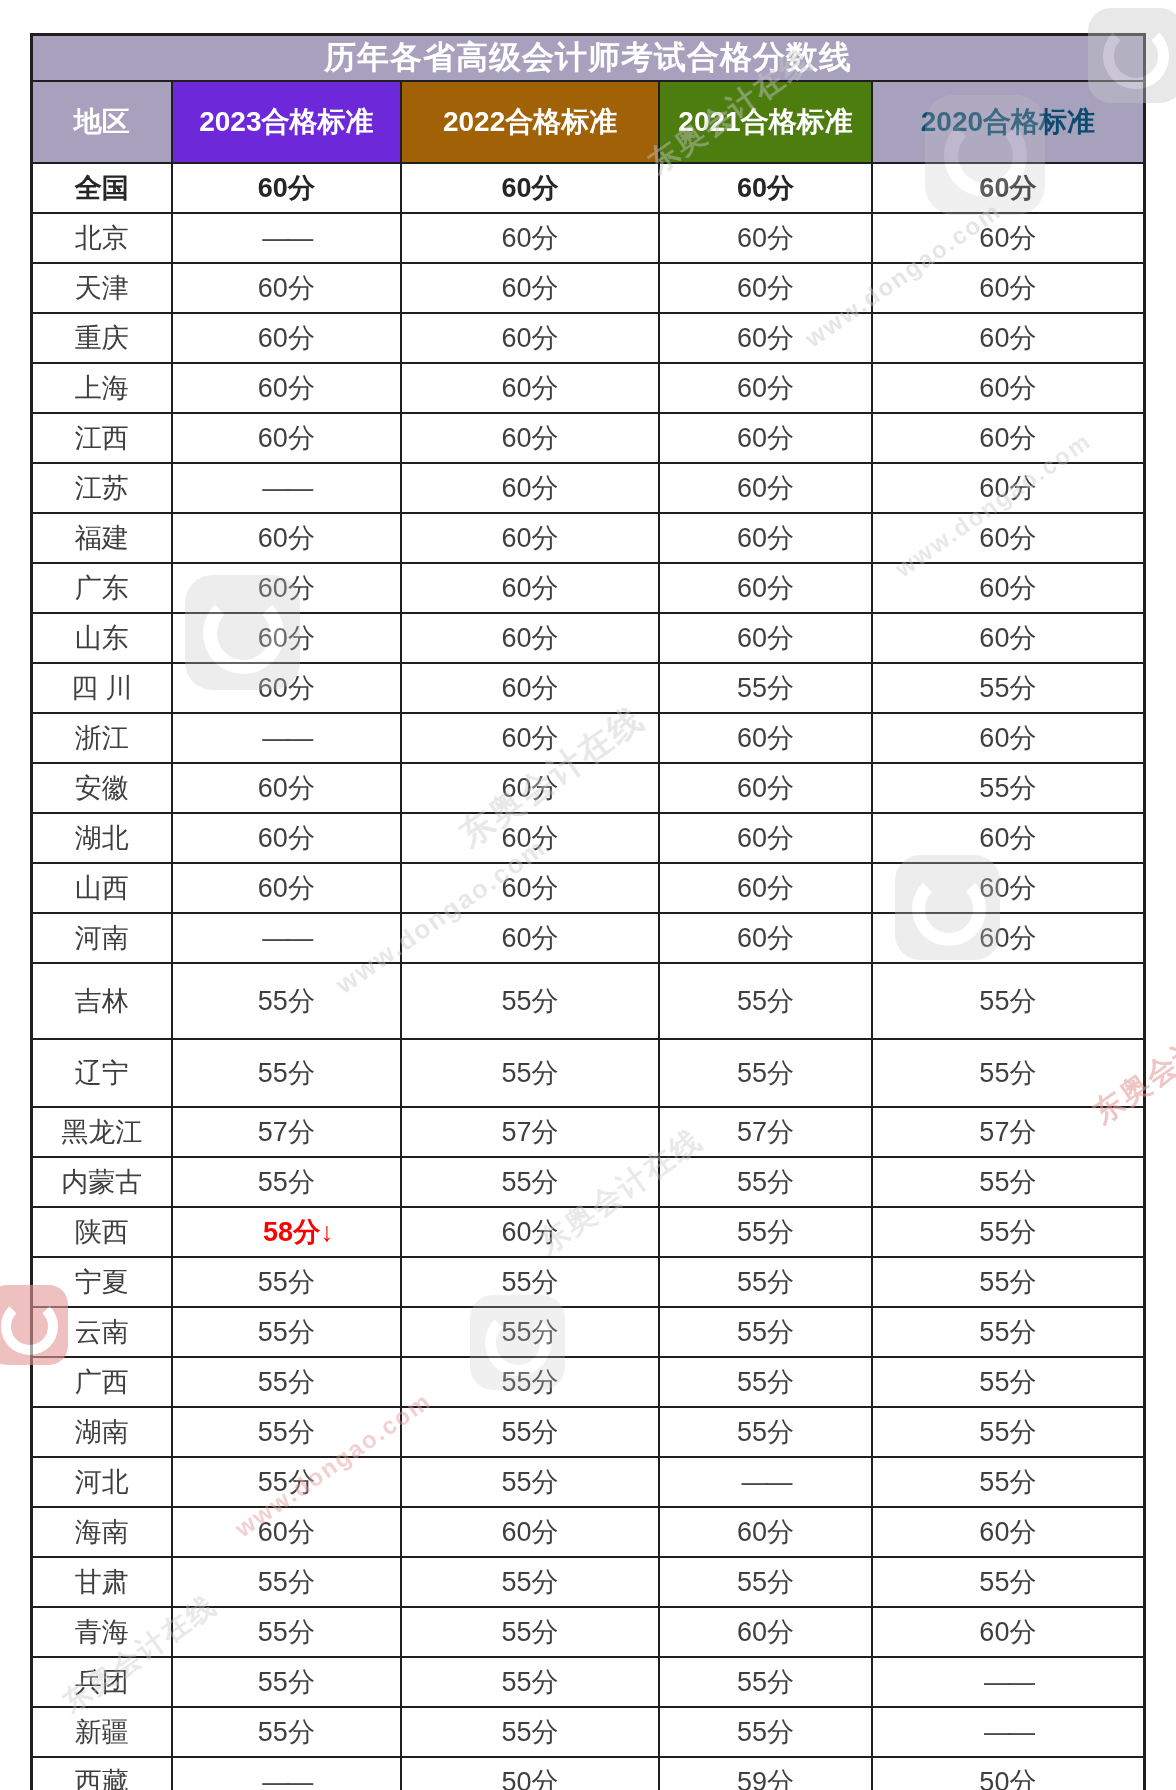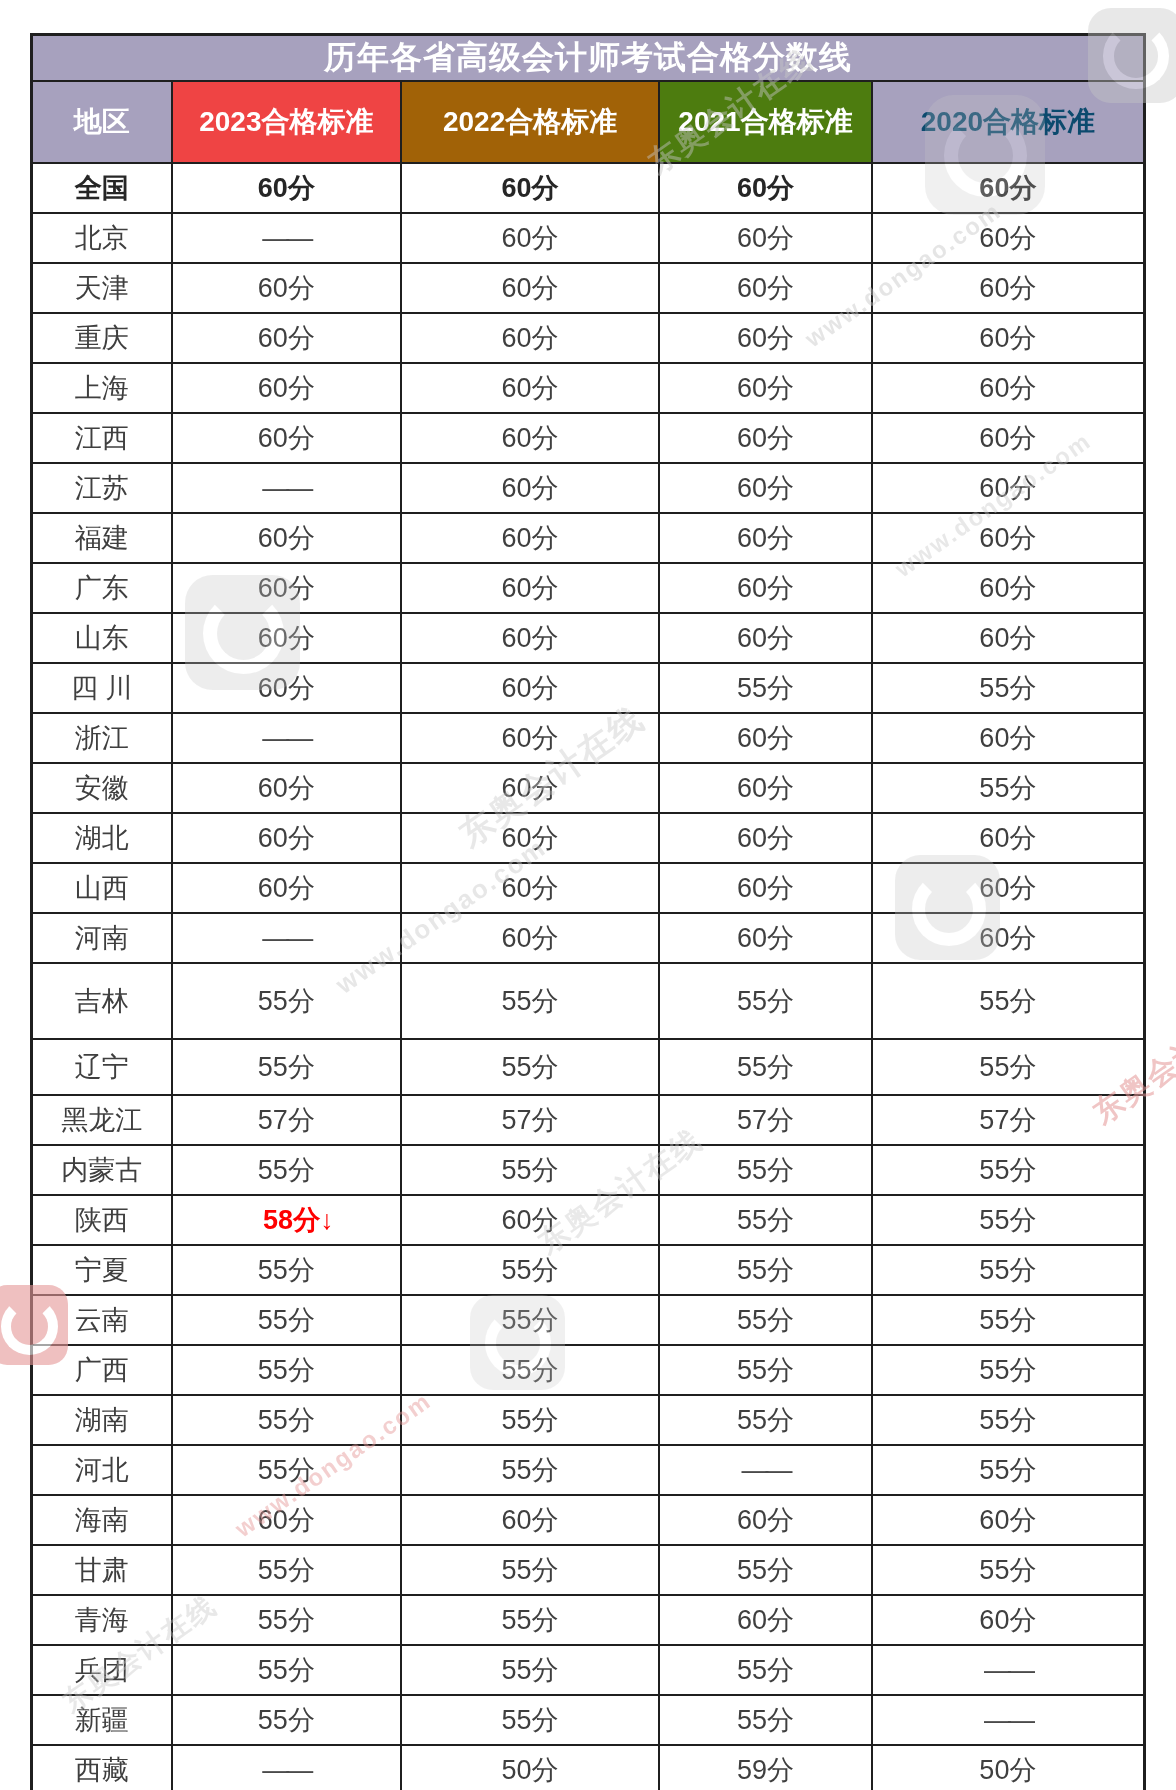--- a/index.html
+++ b/index.html
@@ -78,21 +78,21 @@
       <col style="width:23.2%">
       <col style="width:19.1%">
       <col style="width:24.5%">
     </colgroup>
     <thead>
       <tr>
         <th class="title-cell" colspan="5" style="background: rgb(167, 161, 190); color: rgb(255, 255, 255);">历年各省高级会计师考试合格分数线</th>
       </tr>
       <tr>
           <th class="head-cell" style="background: rgb(167, 161, 190); color: rgb(255, 255, 255);">地区</th>
-          <th class="head-cell" style="background: #ef4444; color: rgb(255, 255, 255);">2023合格标准</th>
+          <th class="head-cell" style="background: #6d28d9; color: rgb(255, 255, 255);">2023合格标准</th>
           <th class="head-cell" style="background: #a16207; color: rgb(255, 255, 255);">2022合格标准</th>
           <th class="head-cell" style="background: #4d7c0f; color: rgb(255, 255, 255);">2021合格标准</th>
           <th class="head-cell" style="background: rgb(167, 161, 190); color: #0c4a6e;">2020合格标准</th>
         </tr>
     </thead>
     <tbody>
         <tr class="bold-row">
           <td>全国</td>
           <td>60分</td>
           <td>60分</td>
@@ -204,21 +204,21 @@
           <td>60分</td>
           <td>60分</td>
         </tr>
         <tr style="height: 76px;">
           <td>吉林</td>
           <td>55分</td>
           <td>55分</td>
           <td>55分</td>
           <td>55分</td>
         </tr>
-        <tr style="height: 56px;">
+        <tr style="height: 68px;">
           <td>辽宁</td>
           <td>55分</td>
           <td>55分</td>
           <td>55分</td>
           <td>55分</td>
         </tr>
         <tr>
           <td>黑龙江</td>
           <td>57分</td>
           <td>57分</td>

